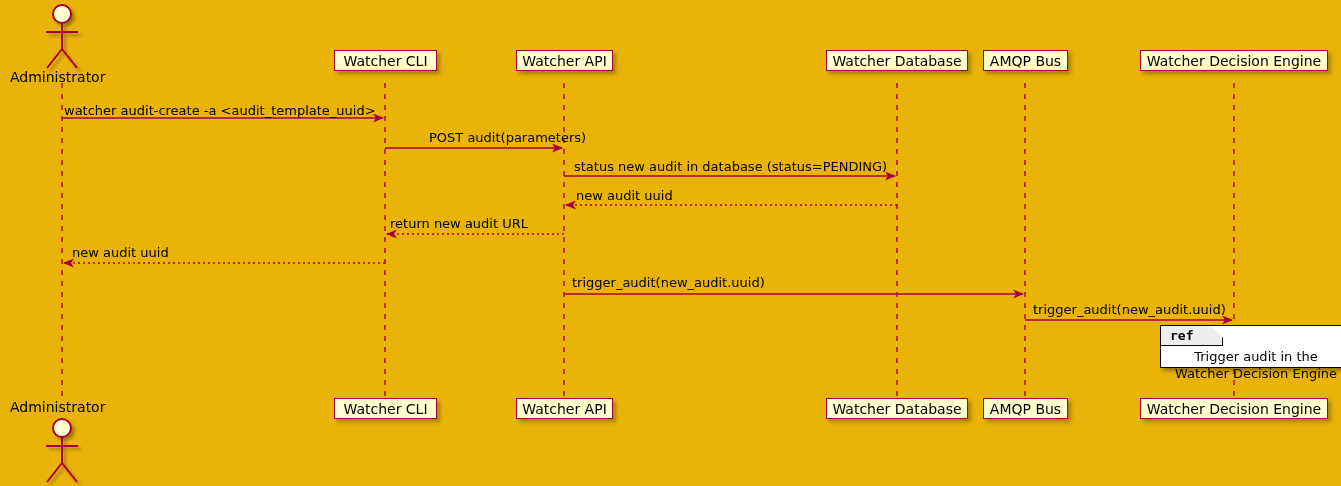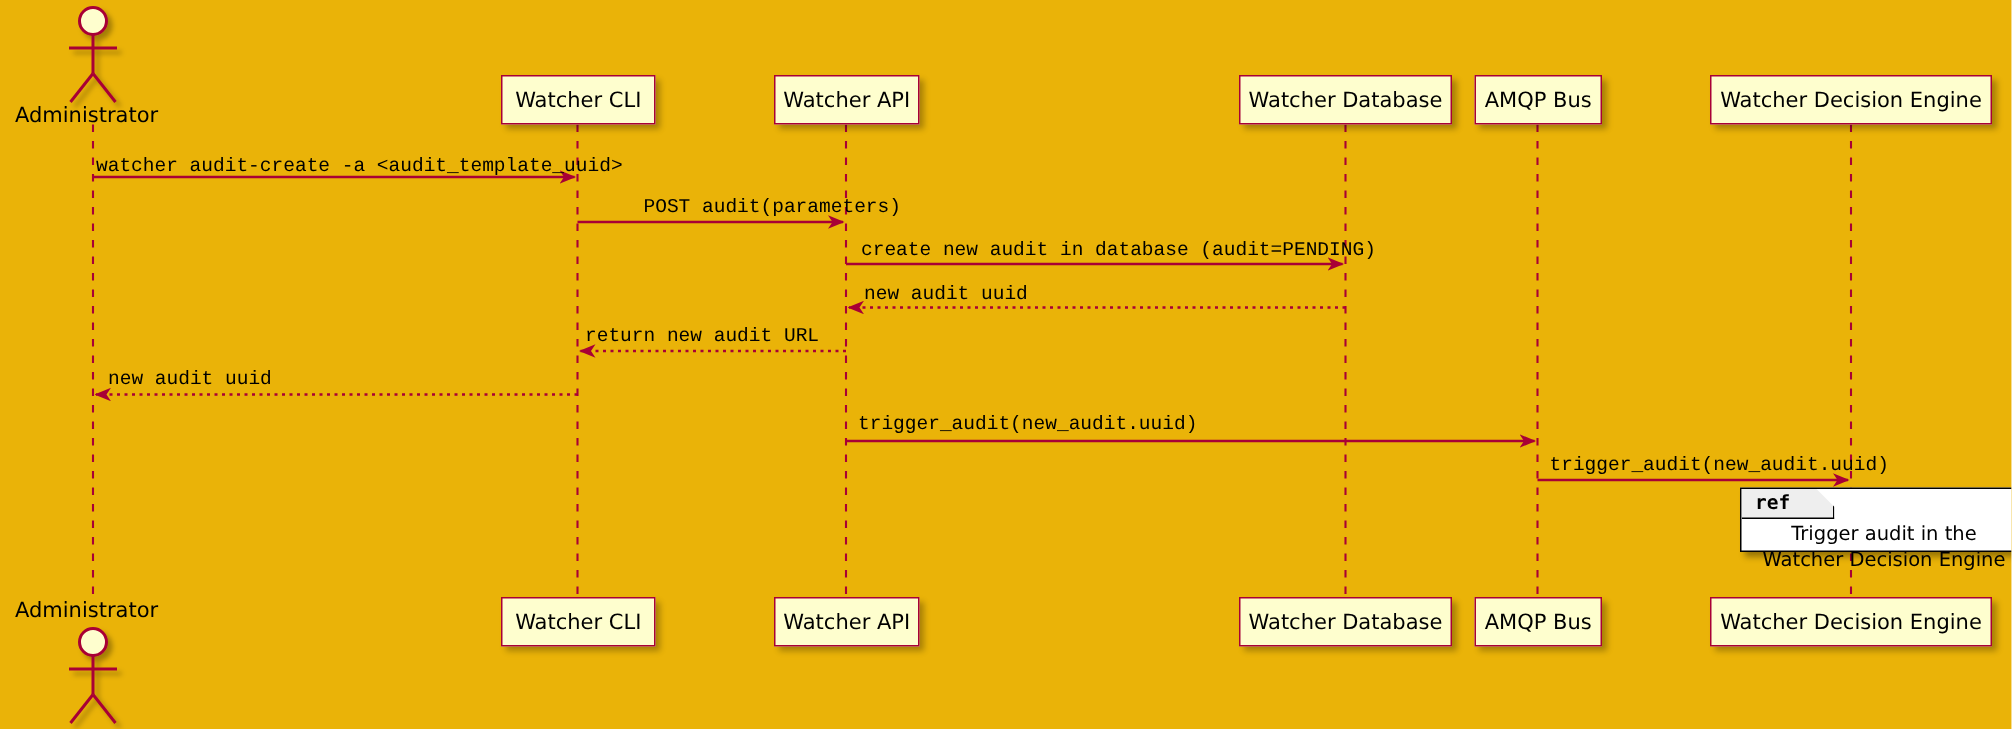--- a/index.html
+++ b/index.html
@@ -33,40 +33,39 @@
     background: #FEFECE;
     border: 1.5px solid #A80036;
     color: #000000;
     font-size: 14px;
     line-height: 1;
     display: flex;
     align-items: center;
     justify-content: center;
     white-space: nowrap;
     box-shadow: 3px 3px 4px rgba(0,0,0,0.28);
-    height: 33px;
+    height: 21px;
   }
 
   
   .actor-label {
     position: absolute;
     font-size: 14px;
     color: #000000;
     white-space: nowrap;
     line-height: 1;
   }
 
   
   .msg-label {
     position: absolute;
     font-size: 13px;
     color: #000000;
     white-space: nowrap;
     line-height: 1;
-    font-family: Liberation Mono, monospace;
   }
 
   
   .ref-box {
     position: absolute;
     box-sizing: border-box;
     background: #FFFFFF;
     border: 1.5px solid #000000;
     box-shadow: 3px 3px 4px rgba(0,0,0,0.35);
   }
@@ -166,21 +165,21 @@
       <div class="participant" style="left: 826px; top: 50px; width: 142px;">Watcher Database</div>
       <div class="participant" style="left: 826px; top: 398px; width: 142px;">Watcher Database</div>
       <div class="participant" style="left: 983px; top: 50px; width: 85px;">AMQP Bus</div>
       <div class="participant" style="left: 983px; top: 398px; width: 85px;">AMQP Bus</div>
       <div class="participant" style="left: 1140px; top: 50px; width: 188px;">Watcher Decision Engine</div>
       <div class="participant" style="left: 1140px; top: 398px; width: 188px;">Watcher Decision Engine</div>
     </div>
   <div id="message-labels">
       <div class="msg-label" style="left: 64px; top: 104px;">watcher audit-create -a &lt;audit_template_uuid&gt;</div>
       <div class="msg-label" style="left: 393px; top: 131px; margin-left: 36px;">POST audit(parameters)</div>
-      <div class="msg-label" style="left: 574px; top: 160px;">create new audit in database (audit=PENDING)</div>
+      <div class="msg-label" style="left: 574px; top: 160px;">status new audit in database (status=PENDING)</div>
       <div class="msg-label" style="left: 576px; top: 189px;">new audit uuid</div>
       <div class="msg-label" style="left: 390px; top: 217px;">return new audit URL</div>
       <div class="msg-label" style="left: 72px; top: 246px;">new audit uuid</div>
       <div class="msg-label" style="left: 572px; top: 276px;">trigger_audit(new_audit.uuid)</div>
       <div class="msg-label" style="left: 1033px; top: 303px;">trigger_audit(new_audit.uuid)</div>
     </div>
   <div id="fragments">
       <div class="ref-box" style="left: 1160px; top: 325px; width: 192px; height: 43px;">
         <div class="ref-tab" style="width: 62px; clip-path: polygon(0px 0px, 50px 0px, 62px 12px, 62px 20px, 0px 20px);"></div>
         <div class="ref-tab-label">ref</div>

